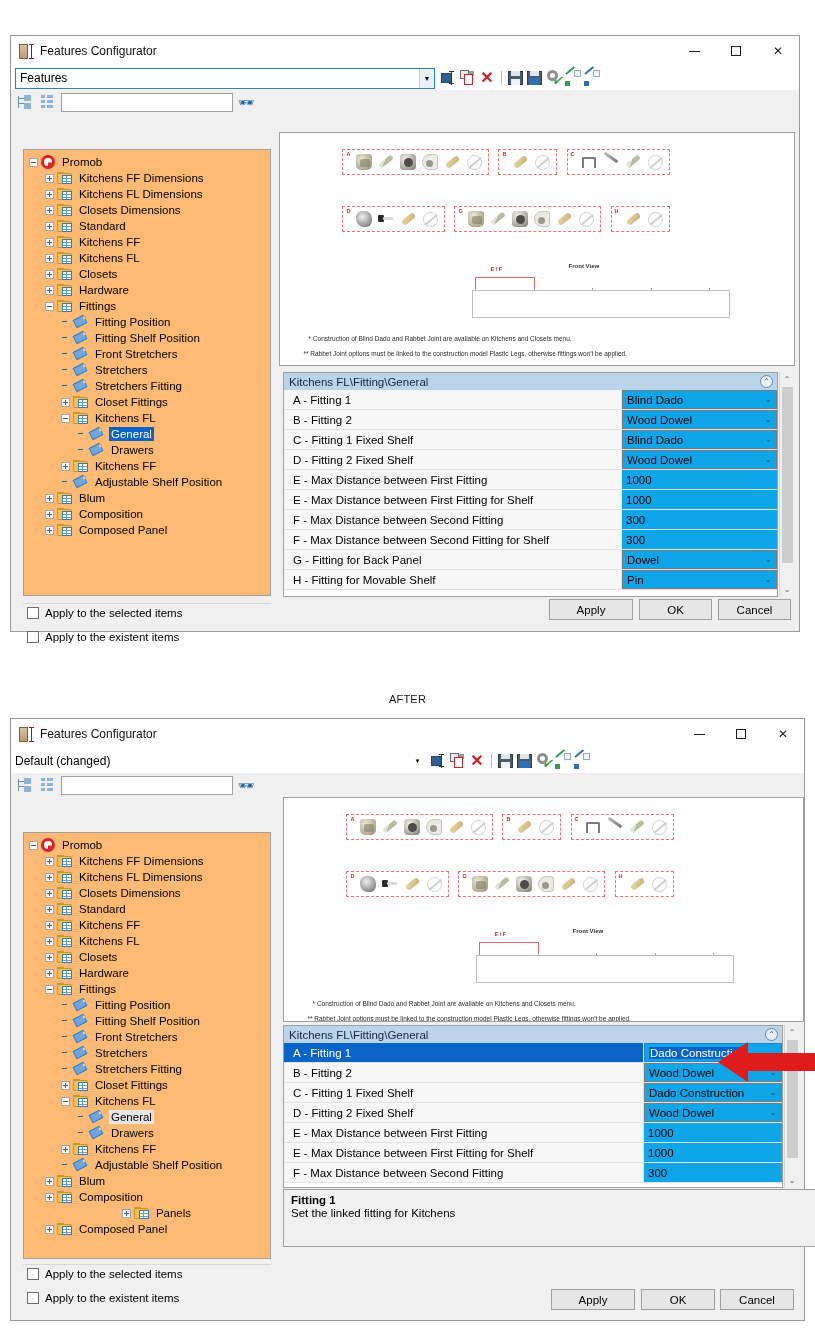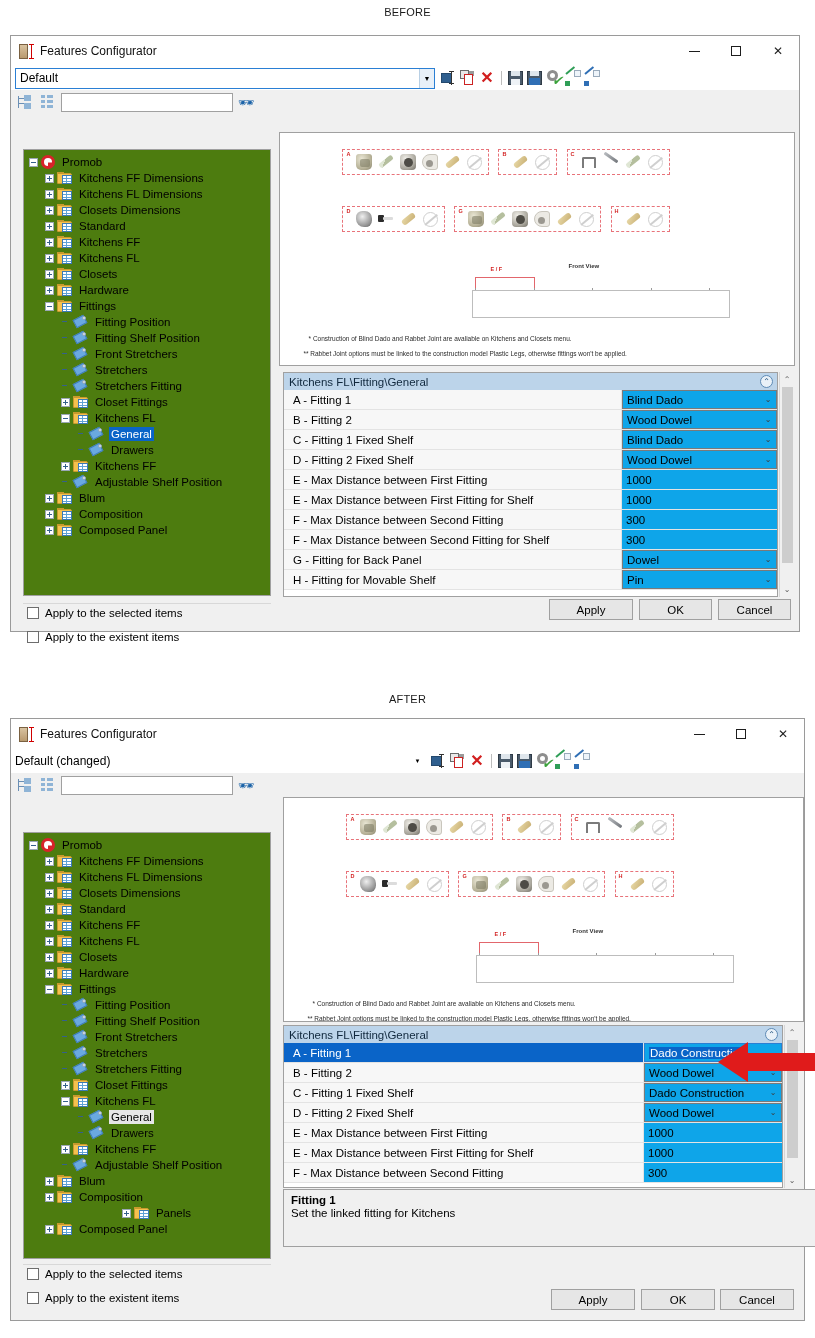--- a/index.html
+++ b/index.html
@@ -182,21 +182,21 @@
     color: #1b63a8;
     font-size: 13px;
     line-height: 16px;
     text-align: center;
     font-family: "Liberation Sans", sans-serif;
   }
 
   
   .tree-panel {
     position: absolute;
-    background: #4d7c0f;
+    background: #fdba74;
     border: 1px solid #a0a0a0;
     overflow: hidden;
   }
   .tnode {
     display: flex;
     align-items: center;
     height: 16px;
     font-size: 11.5px;
     color: #000;
     white-space: nowrap;
@@ -423,21 +423,20 @@
   
   .red-arrow { position:absolute; }
 
   .sep-line { position:absolute; background:#d8d8d8; height:1px;}
 </style>
 </head>
 <body>
 
 <div class="page">
 
-  <div class="section-label" style="top:6px;">BEFORE</div>
 
   <div class="dialog" id="dlg-before" style="left:10px; top:35px; width:790px; height:597px;">
 
     <div class="titlebar">
       <span class="title-icon">
         <span class="door"></span>
           <span class="measure">
             <i></i>
           </span>
       </span>
@@ -450,21 +449,21 @@
             <span class="max-gl"></span>
           </span>
         <span class="win-btn">
             <span class="gl">✕</span>
           </span>
       </span>
     </div>
 
     <div class="combo-row">
       <div class="combo bordered" style="width:420px;">
-        <span class="combo-value">Default</span>
+        <span class="combo-value">Features</span>
         <span class="combo-arrow">▼</span>
       </div>
       <div class="toolbar">
         <span class="tb-ic ic-rename">
             <i class="b1"></i>
             <i class="b2"></i>
             <i class="b3"></i>
             <i class="b4"></i>
           </span>
         <span class="tb-ic ic-delcopy">

